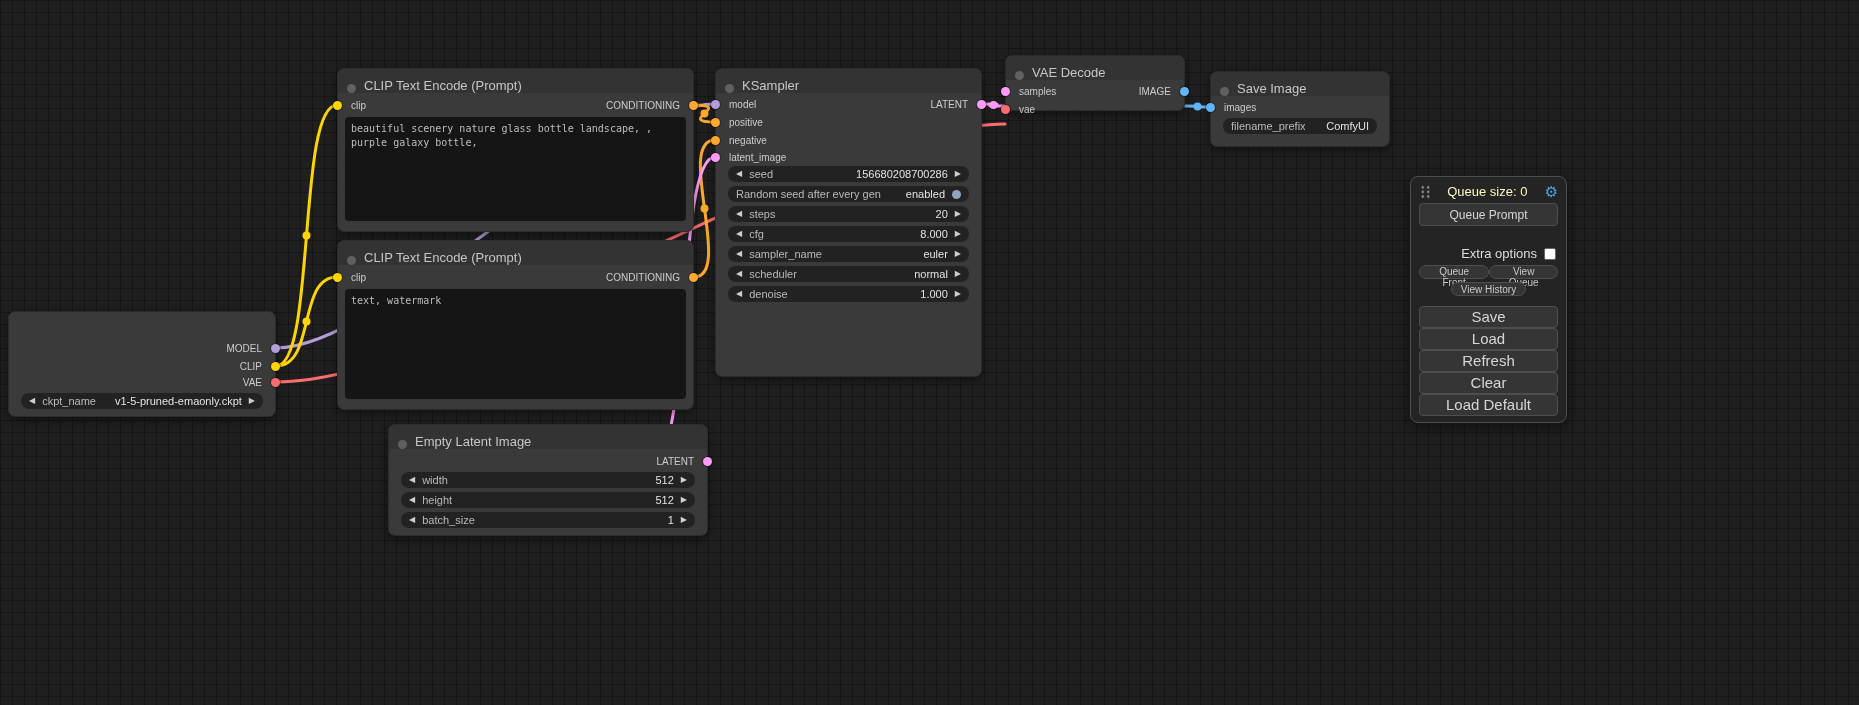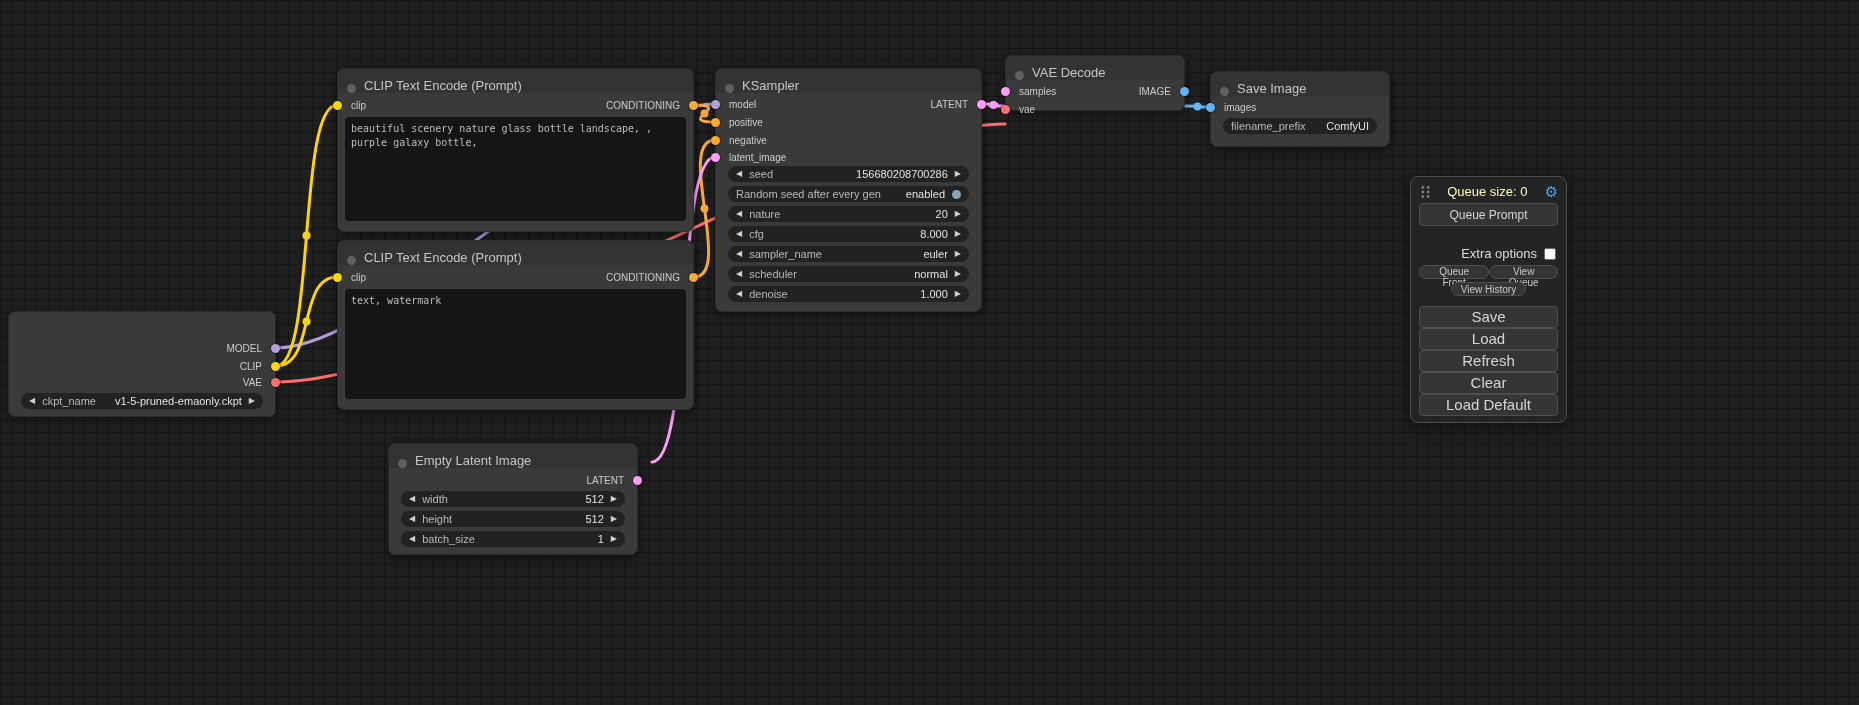--- a/index.html
+++ b/index.html
@@ -142,21 +142,21 @@
     <span class="title-dot"></span>
     <span>CLIP Text Encode (Prompt)</span>
   </div>
   <span class="slot in" style="top:30px">clip</span>
   <span class="slot out" style="top:30px">CONDITIONING</span>
   <span class="slot-dot in" style="top: 32px; --c: #FFD500;"></span>
   <span class="slot-dot out" style="top: 32px; --c: #FFA931;"></span>
   <div class="prompt-box" style="top:48px;height:110px">text, watermark</div>
 </div>
 
-<div class="node" style="left:388px;top:443px;width:250px;height:112px">
+<div class="node" style="left:388px;top:424px;width:320px;height:112px">
   <div class="node-title">
     <span class="title-dot"></span>
     <span>Empty Latent Image</span>
   </div>
   <span class="slot out" style="top:30px">LATENT</span>
   <span class="slot-dot out" style="top: 32px; --c: #FF9CF9;"></span>
   <div class="widget" style="top:47px">
     <span class="aw aw-l"></span>
     <span class="w-label">width</span>
     <span class="w-value">512</span>
@@ -169,21 +169,21 @@
     <span class="aw aw-r"></span>
   </div>
   <div class="widget" style="top:87px">
     <span class="aw aw-l"></span>
     <span class="w-label">batch_size</span>
     <span class="w-value">1</span>
     <span class="aw aw-r"></span>
   </div>
 </div>
 
-<div class="node" style="left:715px;top:68px;width:267px;height:244px">
+<div class="node" style="left:715px;top:68px;width:267px;height:309px">
   <div class="node-title">
     <span class="title-dot"></span>
     <span>KSampler</span>
   </div>
   <span class="slot in" style="top:29px">model</span>
   <span class="slot in" style="top:47px">positive</span>
   <span class="slot in" style="top:65px">negative</span>
   <span class="slot in" style="top:82px">latent_image</span>
   <span class="slot out" style="top:29px">LATENT</span>
   <span class="slot-dot in" style="top: 31px; --c: #B39DDB;"></span>
@@ -197,21 +197,21 @@
     <span class="w-value">156680208700286</span>
     <span class="aw aw-r"></span>
   </div>
   <div class="widget" style="top:117px">
     <span class="w-label">Random seed after every gen</span>
     <span class="w-value">enabled</span>
     <span class="toggle-dot"></span>
   </div>
   <div class="widget" style="top:137px">
     <span class="aw aw-l"></span>
-    <span class="w-label">nature</span>
+    <span class="w-label">steps</span>
     <span class="w-value">20</span>
     <span class="aw aw-r"></span>
   </div>
   <div class="widget" style="top:157px">
     <span class="aw aw-l"></span>
     <span class="w-label">cfg</span>
     <span class="w-value">8.000</span>
     <span class="aw aw-r"></span>
   </div>
   <div class="widget" style="top:177px">

